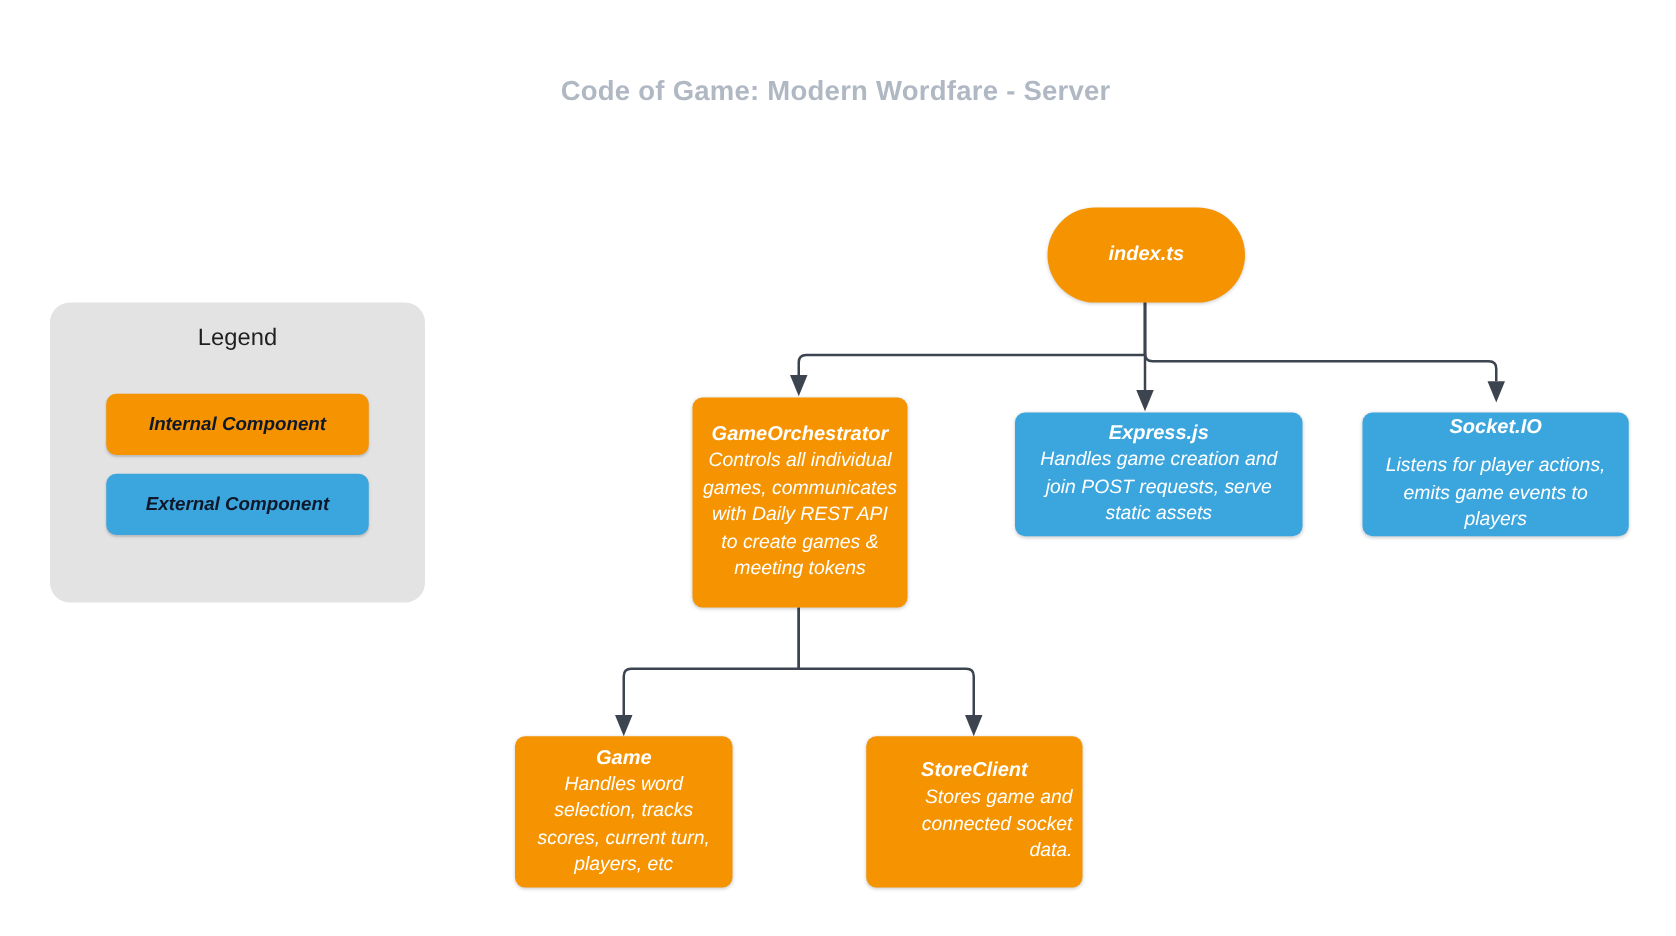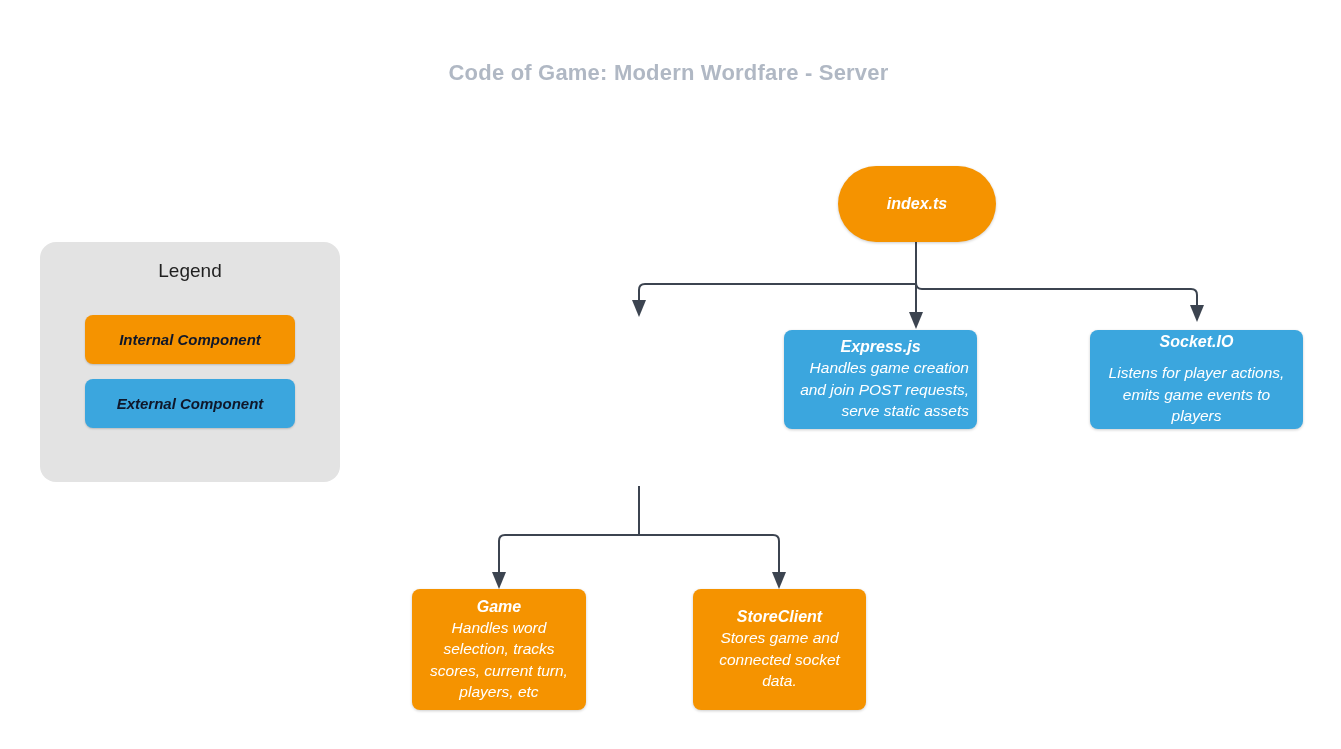--- a/index.html
+++ b/index.html
@@ -144,44 +144,44 @@
     height: 76px;
     border-radius: 38px;
   }
   #node-gameorchestrator {
     left: 554px;
     top: 318px;
     width: 172px;
     height: 168px;
   }
   #node-express {
-    left: 784px;
+    left: 812px;
     top: 330px;
-    width: 193px;
+    width: 230px;
     height: 99px;
-    text-align: right;
   }
   #node-socketio {
     left: 1090px;
     top: 330px;
     width: 213px;
     height: 99px;
     gap: 10px;
   }
   #node-game {
     left: 412px;
     top: 589px;
     width: 174px;
     height: 121px;
   }
   #node-storeclient {
     left: 693px;
     top: 589px;
     width: 173px;
     height: 121px;
+    text-align: right;
   }
 </style>
 </head>
 <body>
 
 <div id="diagram-canvas">
 
   <div class="diagram-title">
     <span class="diagram-title-inner">Code of Game: Modern Wordfare - Server</span>
   </div>
@@ -221,20 +221,24 @@
     </div>
     <div class="legend-chip external">
       <span>External Component</span>
     </div>
   </div>
 
   <div class="node internal" id="node-index">
     <div class="node-title">index.ts</div>
   </div>
 
+  <div class="node internal" id="node-gameorchestrator">
+    <div class="node-title">GameOrchestrator</div>
+    <div class="node-desc">Controls all individual games, communicates with Daily REST API to create games &amp; meeting tokens</div>
+  </div>
 
   <div class="node external" id="node-express">
     <div class="node-title">Express.js</div>
     <div class="node-desc">Handles game creation and join POST requests, serve static assets</div>
   </div>
 
   <div class="node external" id="node-socketio">
     <div class="node-title">Socket.IO</div>
     <div class="node-desc">Listens for player actions, emits game events to players</div>
   </div>

